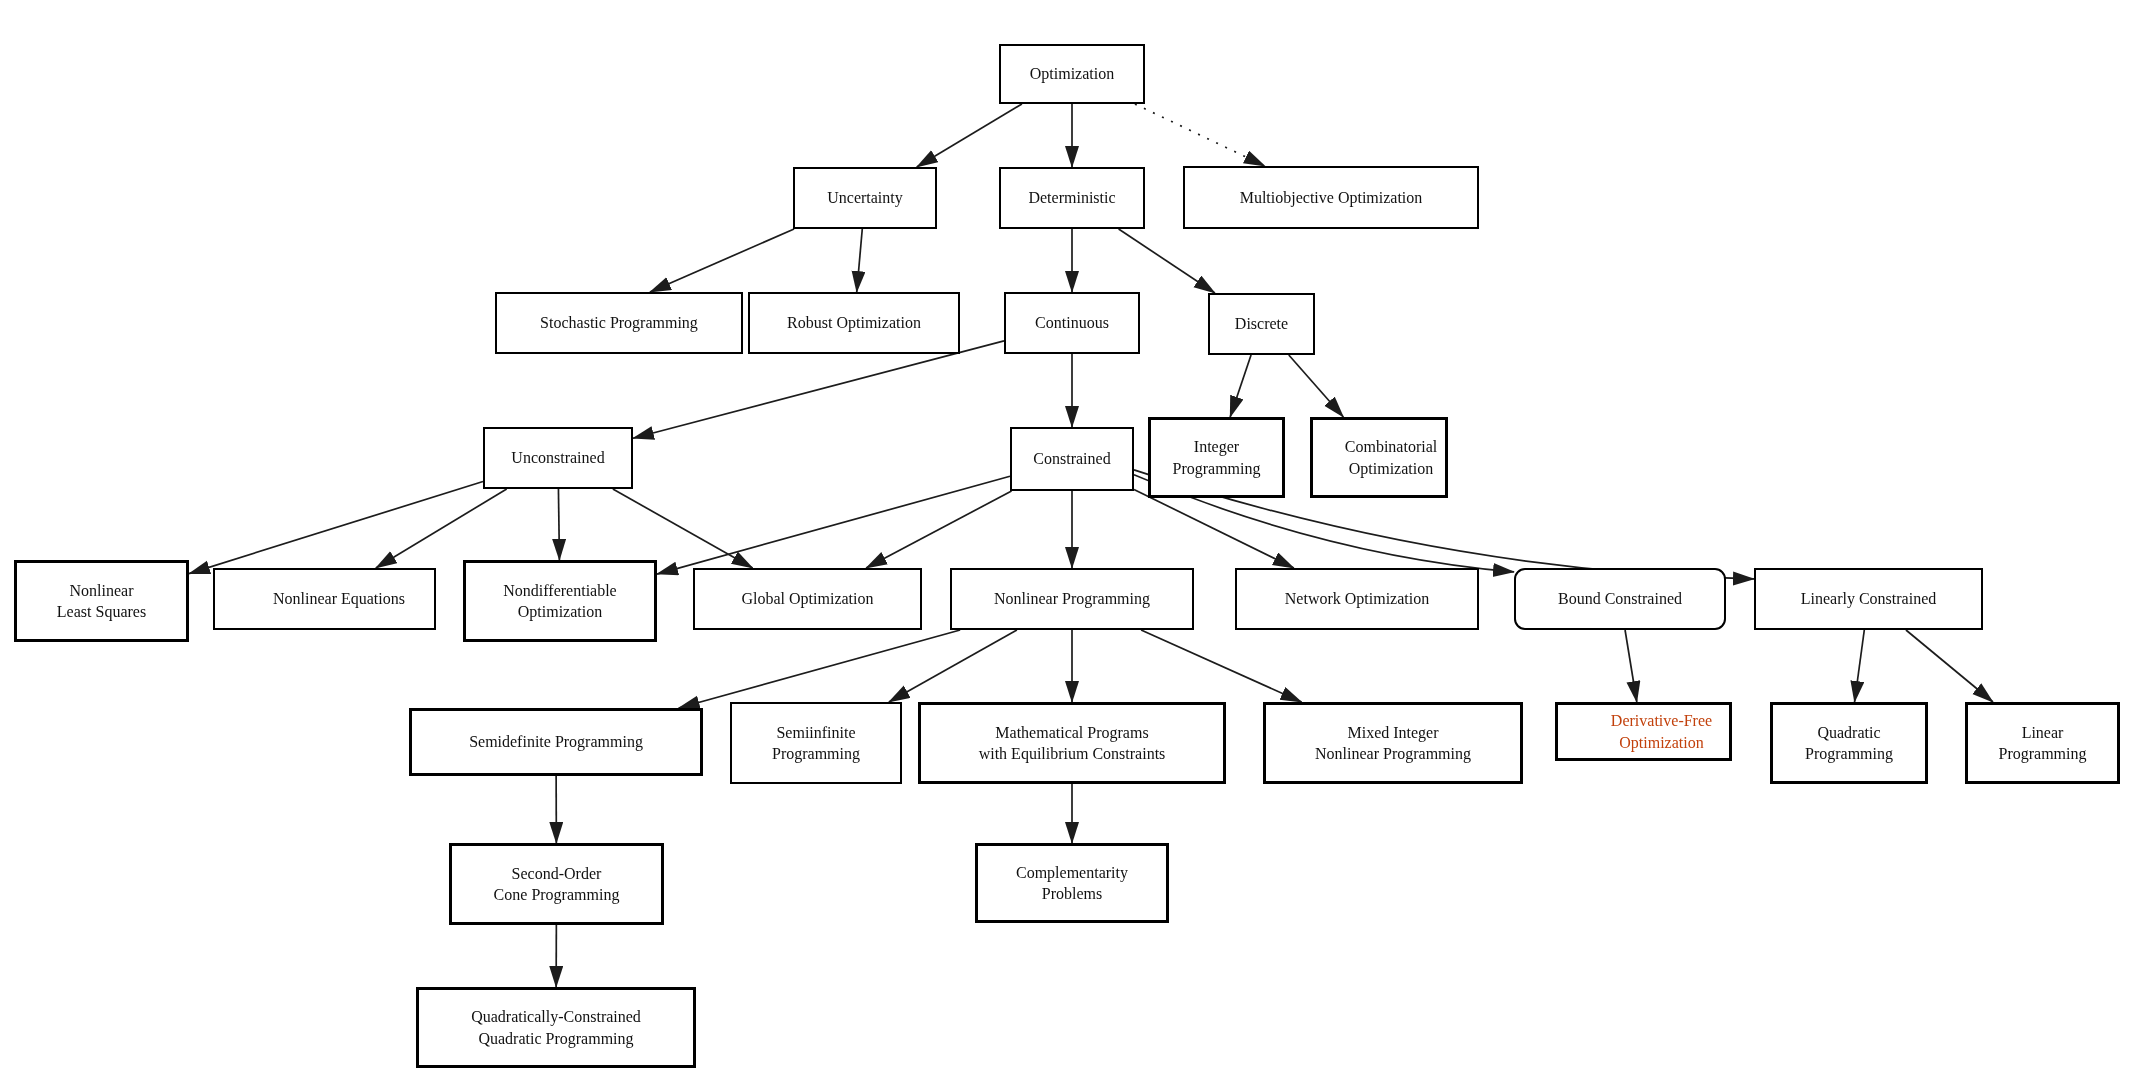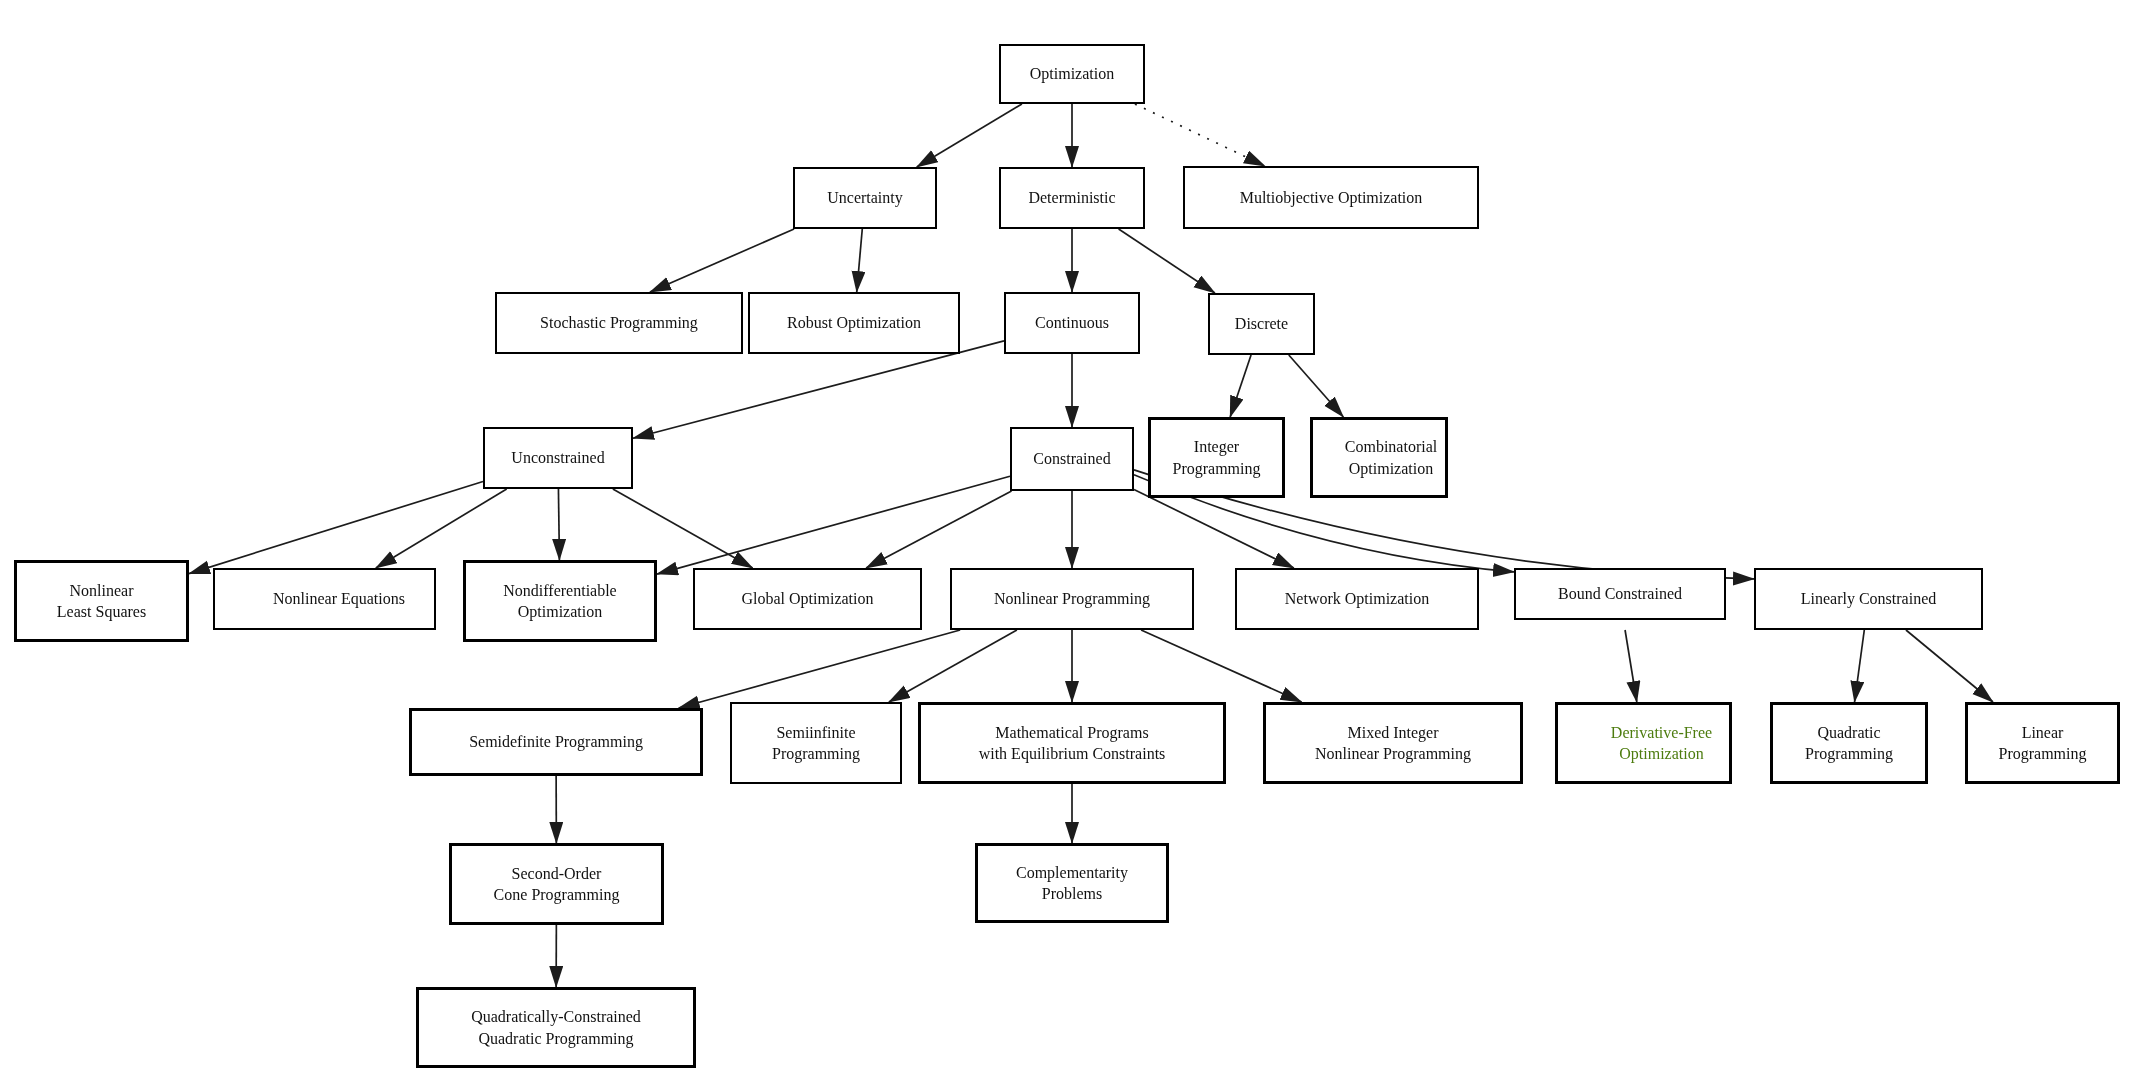--- a/index.html
+++ b/index.html
@@ -88,30 +88,30 @@
       <div class="node thick" style="left: 1310px; top: 417px; width: 138px; height: 81px; border-color: rgb(0, 0, 0); color: rgb(17, 17, 17); padding-left: 24px;">Combinatorial
 Optimization</div>
       <div class="node thick" style="left: 14px; top: 560px; width: 175px; height: 82px; border-color: rgb(0, 0, 0); color: rgb(17, 17, 17);">Nonlinear
 Least Squares</div>
       <div class="node" style="left: 213px; top: 568px; width: 223px; height: 62px; border-color: rgb(0, 0, 0); color: rgb(17, 17, 17); padding-left: 29px;">Nonlinear Equations</div>
       <div class="node thick" style="left: 463px; top: 560px; width: 194px; height: 82px; border-color: rgb(0, 0, 0); color: rgb(17, 17, 17);">Nondifferentiable
 Optimization</div>
       <div class="node" style="left: 693px; top: 568px; width: 229px; height: 62px; border-color: rgb(0, 0, 0); color: rgb(17, 17, 17);">Global Optimization</div>
       <div class="node" style="left: 950px; top: 568px; width: 244px; height: 62px; border-color: rgb(0, 0, 0); color: rgb(17, 17, 17);">Nonlinear Programming</div>
       <div class="node" style="left: 1235px; top: 568px; width: 244px; height: 62px; border-color: rgb(0, 0, 0); color: rgb(17, 17, 17);">Network Optimization</div>
-      <div class="node" style="left: 1514px; top: 568px; width: 212px; height: 52px; border-color: rgb(0, 0, 0); color: rgb(17, 17, 17);">Bound Constrained</div>
+      <div class="node" style="left: 1514px; top: 568px; width: 212px; height: 62px; border-color: rgb(0, 0, 0); color: rgb(17, 17, 17); border-radius: 11px;">Bound Constrained</div>
       <div class="node" style="left: 1754px; top: 568px; width: 229px; height: 62px; border-color: rgb(0, 0, 0); color: rgb(17, 17, 17);">Linearly Constrained</div>
       <div class="node thick" style="left: 409px; top: 708px; width: 294px; height: 68px; border-color: rgb(0, 0, 0); color: rgb(17, 17, 17);">Semidefinite Programming</div>
       <div class="node" style="left: 730px; top: 702px; width: 172px; height: 82px; border-color: rgb(0, 0, 0); color: rgb(17, 17, 17);">Semiinfinite
 Programming</div>
       <div class="node thick" style="left: 918px; top: 702px; width: 308px; height: 82px; border-color: rgb(0, 0, 0); color: rgb(17, 17, 17);">Mathematical Programs
 with Equilibrium Constraints</div>
       <div class="node thick" style="left: 1263px; top: 702px; width: 260px; height: 82px; border-color: rgb(0, 0, 0); color: rgb(17, 17, 17);">Mixed Integer
 Nonlinear Programming</div>
-      <div class="node thick" style="left: 1555px; top: 702px; width: 177px; height: 82px; border-color: rgb(0, 0, 0); color: #4d7c0f; padding-left: 36px;">Derivative-Free
+      <div class="node thick" style="left: 1555px; top: 702px; width: 177px; height: 59px; border-color: rgb(0, 0, 0); color: #c2410c; padding-left: 36px;">Derivative-Free
 Optimization</div>
       <div class="node thick" style="left: 1770px; top: 702px; width: 158px; height: 82px; border-color: rgb(0, 0, 0); color: rgb(17, 17, 17);">Quadratic
 Programming</div>
       <div class="node thick" style="left: 1965px; top: 702px; width: 155px; height: 82px; border-color: rgb(0, 0, 0); color: rgb(17, 17, 17);">Linear
 Programming</div>
       <div class="node thick" style="left: 449px; top: 843px; width: 215px; height: 82px; border-color: rgb(0, 0, 0); color: rgb(17, 17, 17);">Second-Order
 Cone Programming</div>
       <div class="node thick" style="left: 975px; top: 843px; width: 194px; height: 80px; border-color: rgb(0, 0, 0); color: rgb(17, 17, 17);">Complementarity
 Problems</div>
       <div class="node thick" style="left: 416px; top: 987px; width: 280px; height: 81px; border-color: rgb(0, 0, 0); color: rgb(17, 17, 17);">Quadratically-Constrained

